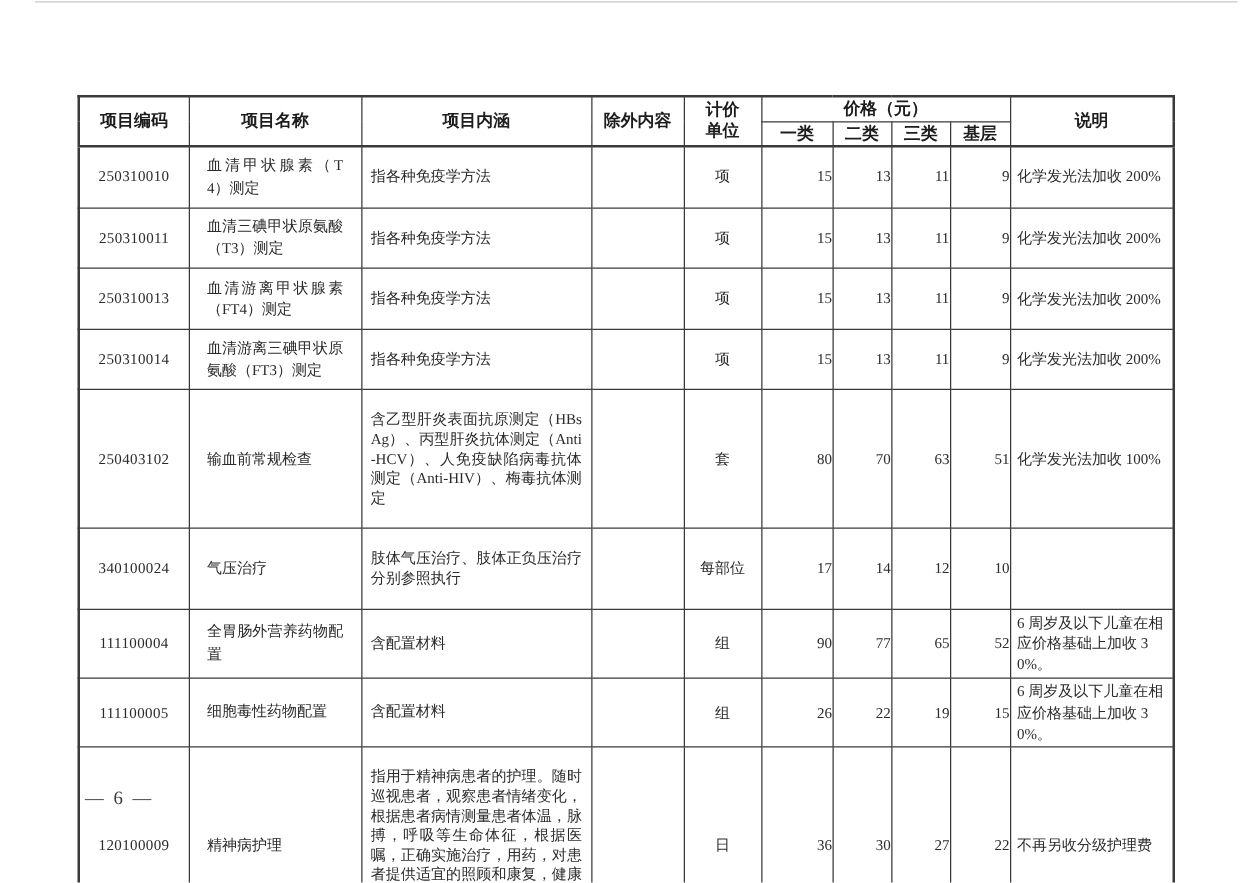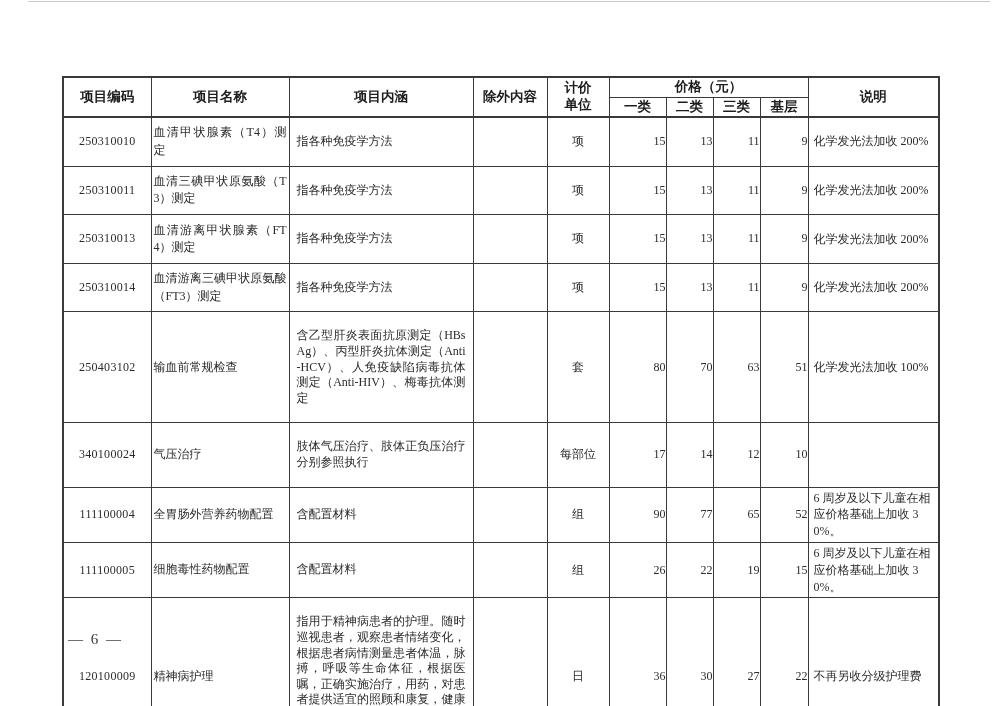--- a/index.html
+++ b/index.html
@@ -40,21 +40,21 @@
   }
   .price-table thead tr.h-top th { height: 20px; }
   .price-table thead tr.h-sub th { height: 20px; }
   .price-table thead { border-bottom: 2px solid #3a3a3a; }
   th.th-unit { padding: 0 14px; line-height: 1.25; }
 
   .price-table tbody td { font-size: 12px; color: #2b2b2b; }
   td.cell-code { text-align: center; font-size: 12.5px; letter-spacing: 0.3px; }
   td.cell-name {
     text-align: justify; text-align-last: left;
-    padding: 2px 2px; line-height: 1.45; word-break: break-all;
+    padding: 2px 14px; line-height: 1.45; word-break: break-all;
   }
   td.cell-content {
     text-align: justify; text-align-last: left;
     padding: 16px 7px; line-height: 1.3; word-break: break-all;
   }
   td.cell-excluded { }
   td.cell-unit { text-align: center; }
   td.cell-price { text-align: right; font-size: 12.5px; }
   td.cell-note {
     text-align: left; padding: 2px 5px; line-height: 1.4; word-break: break-all;

